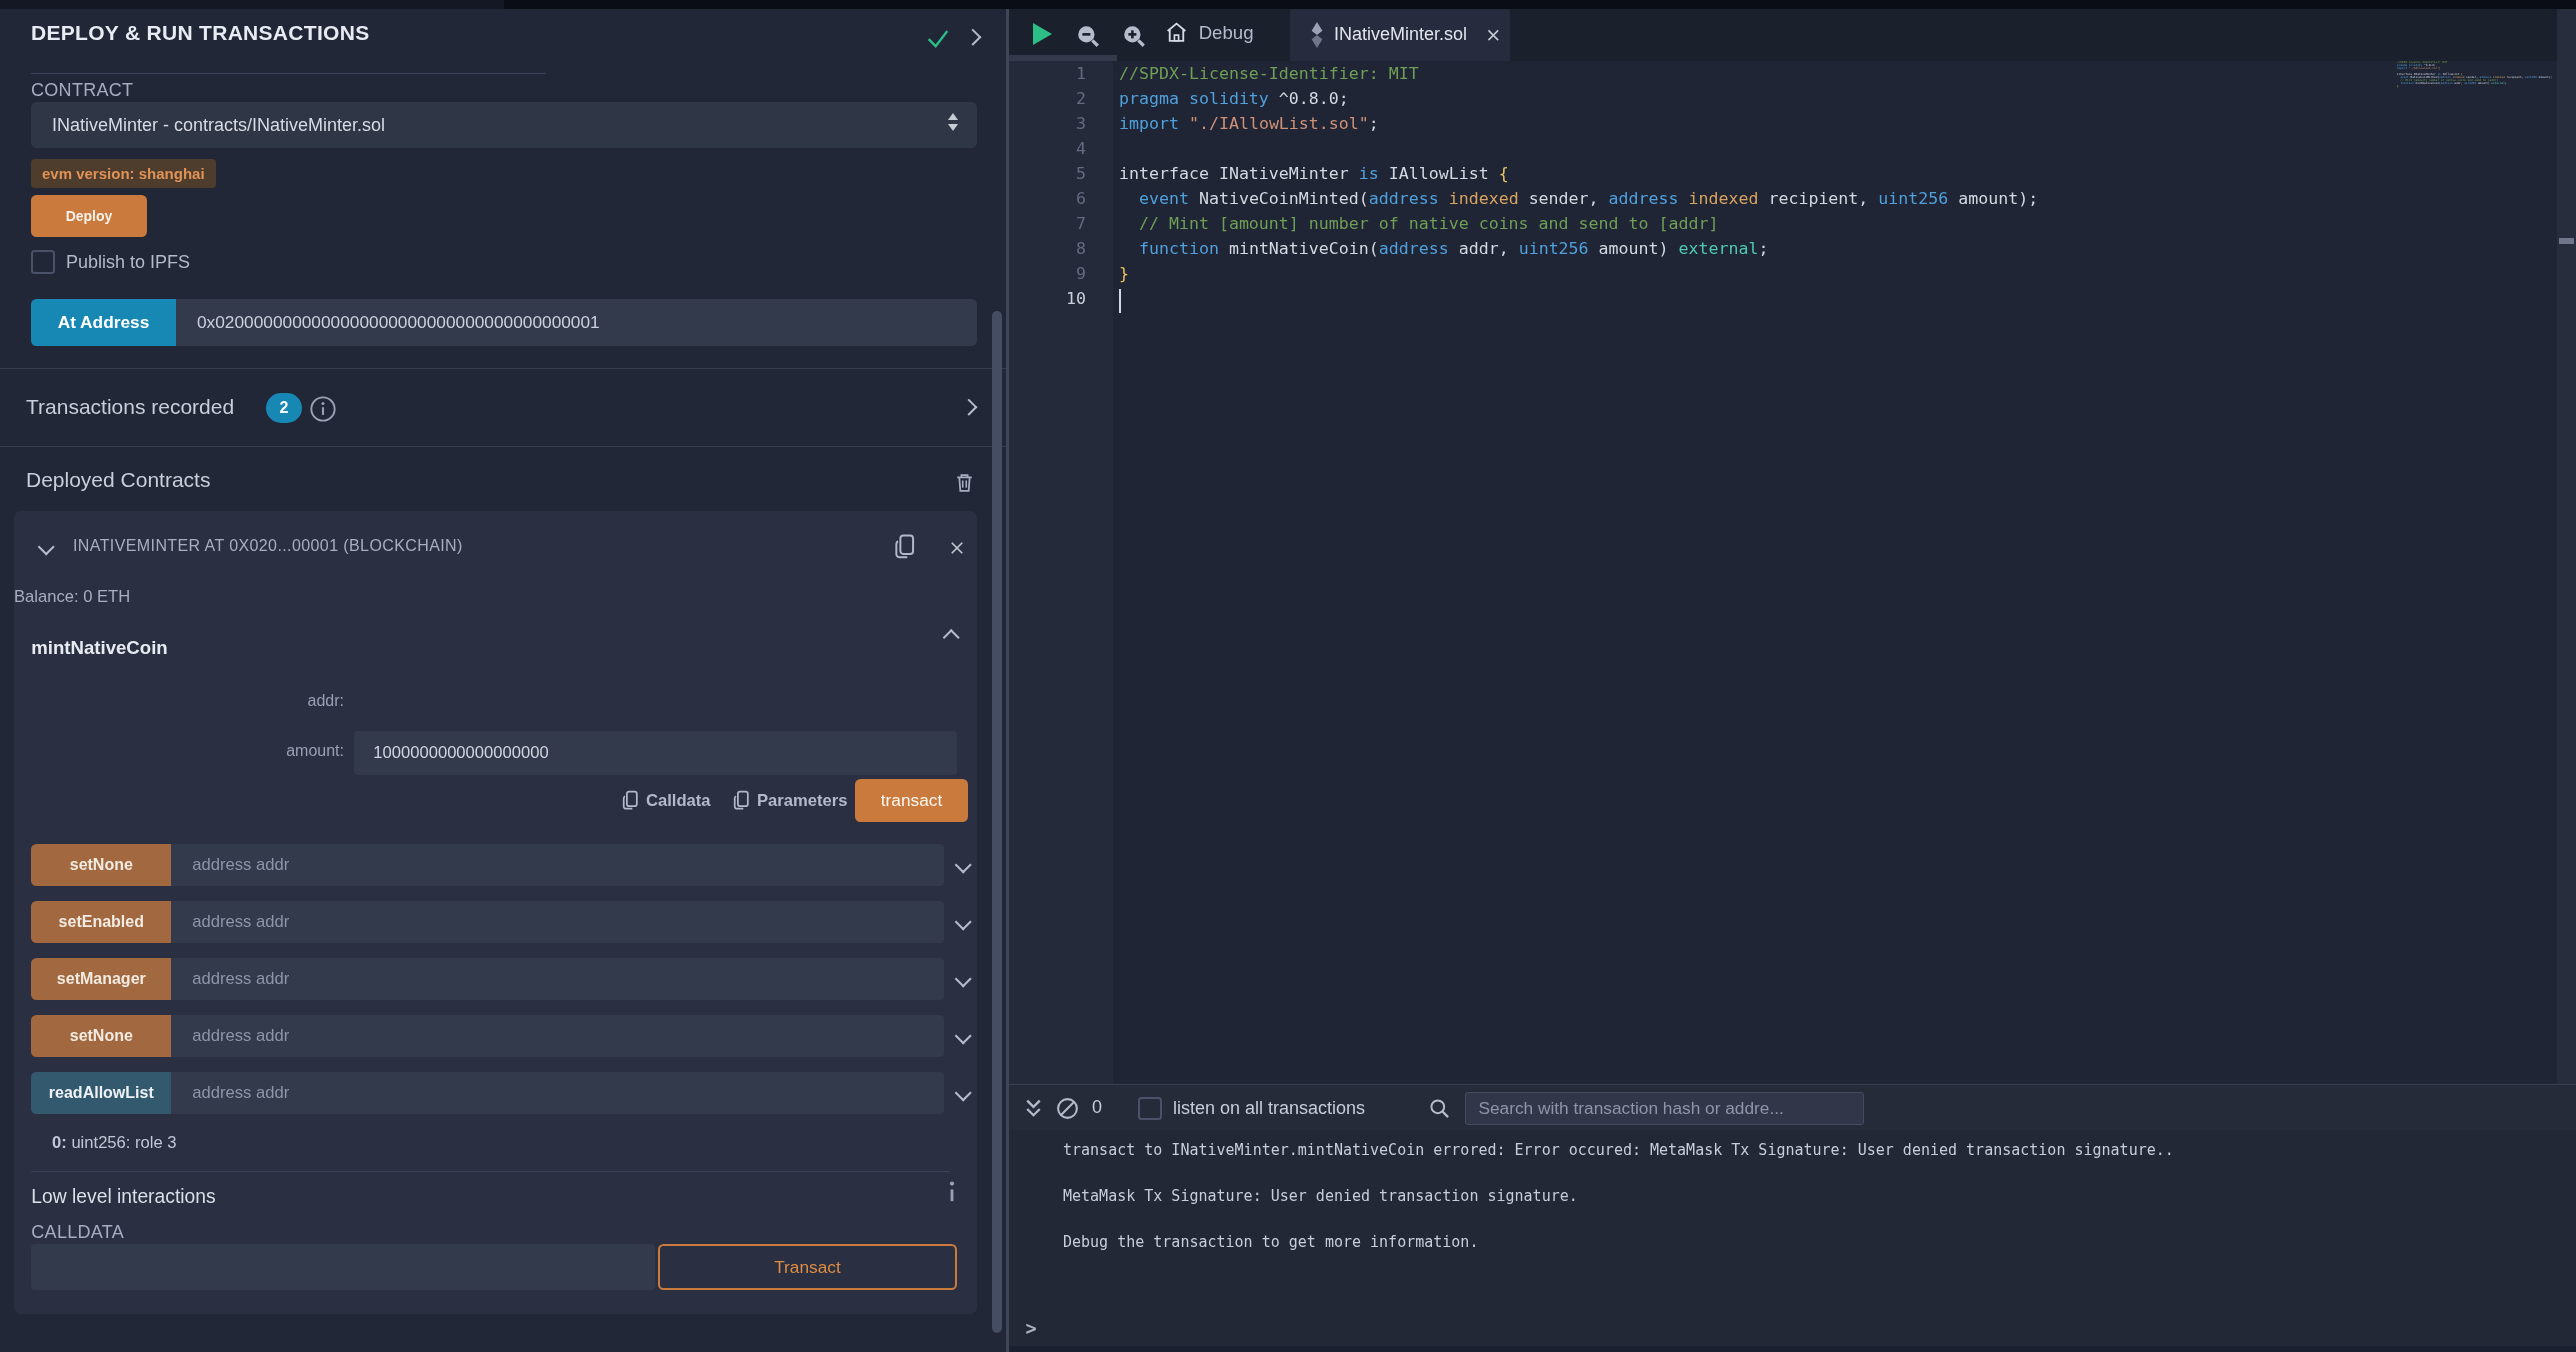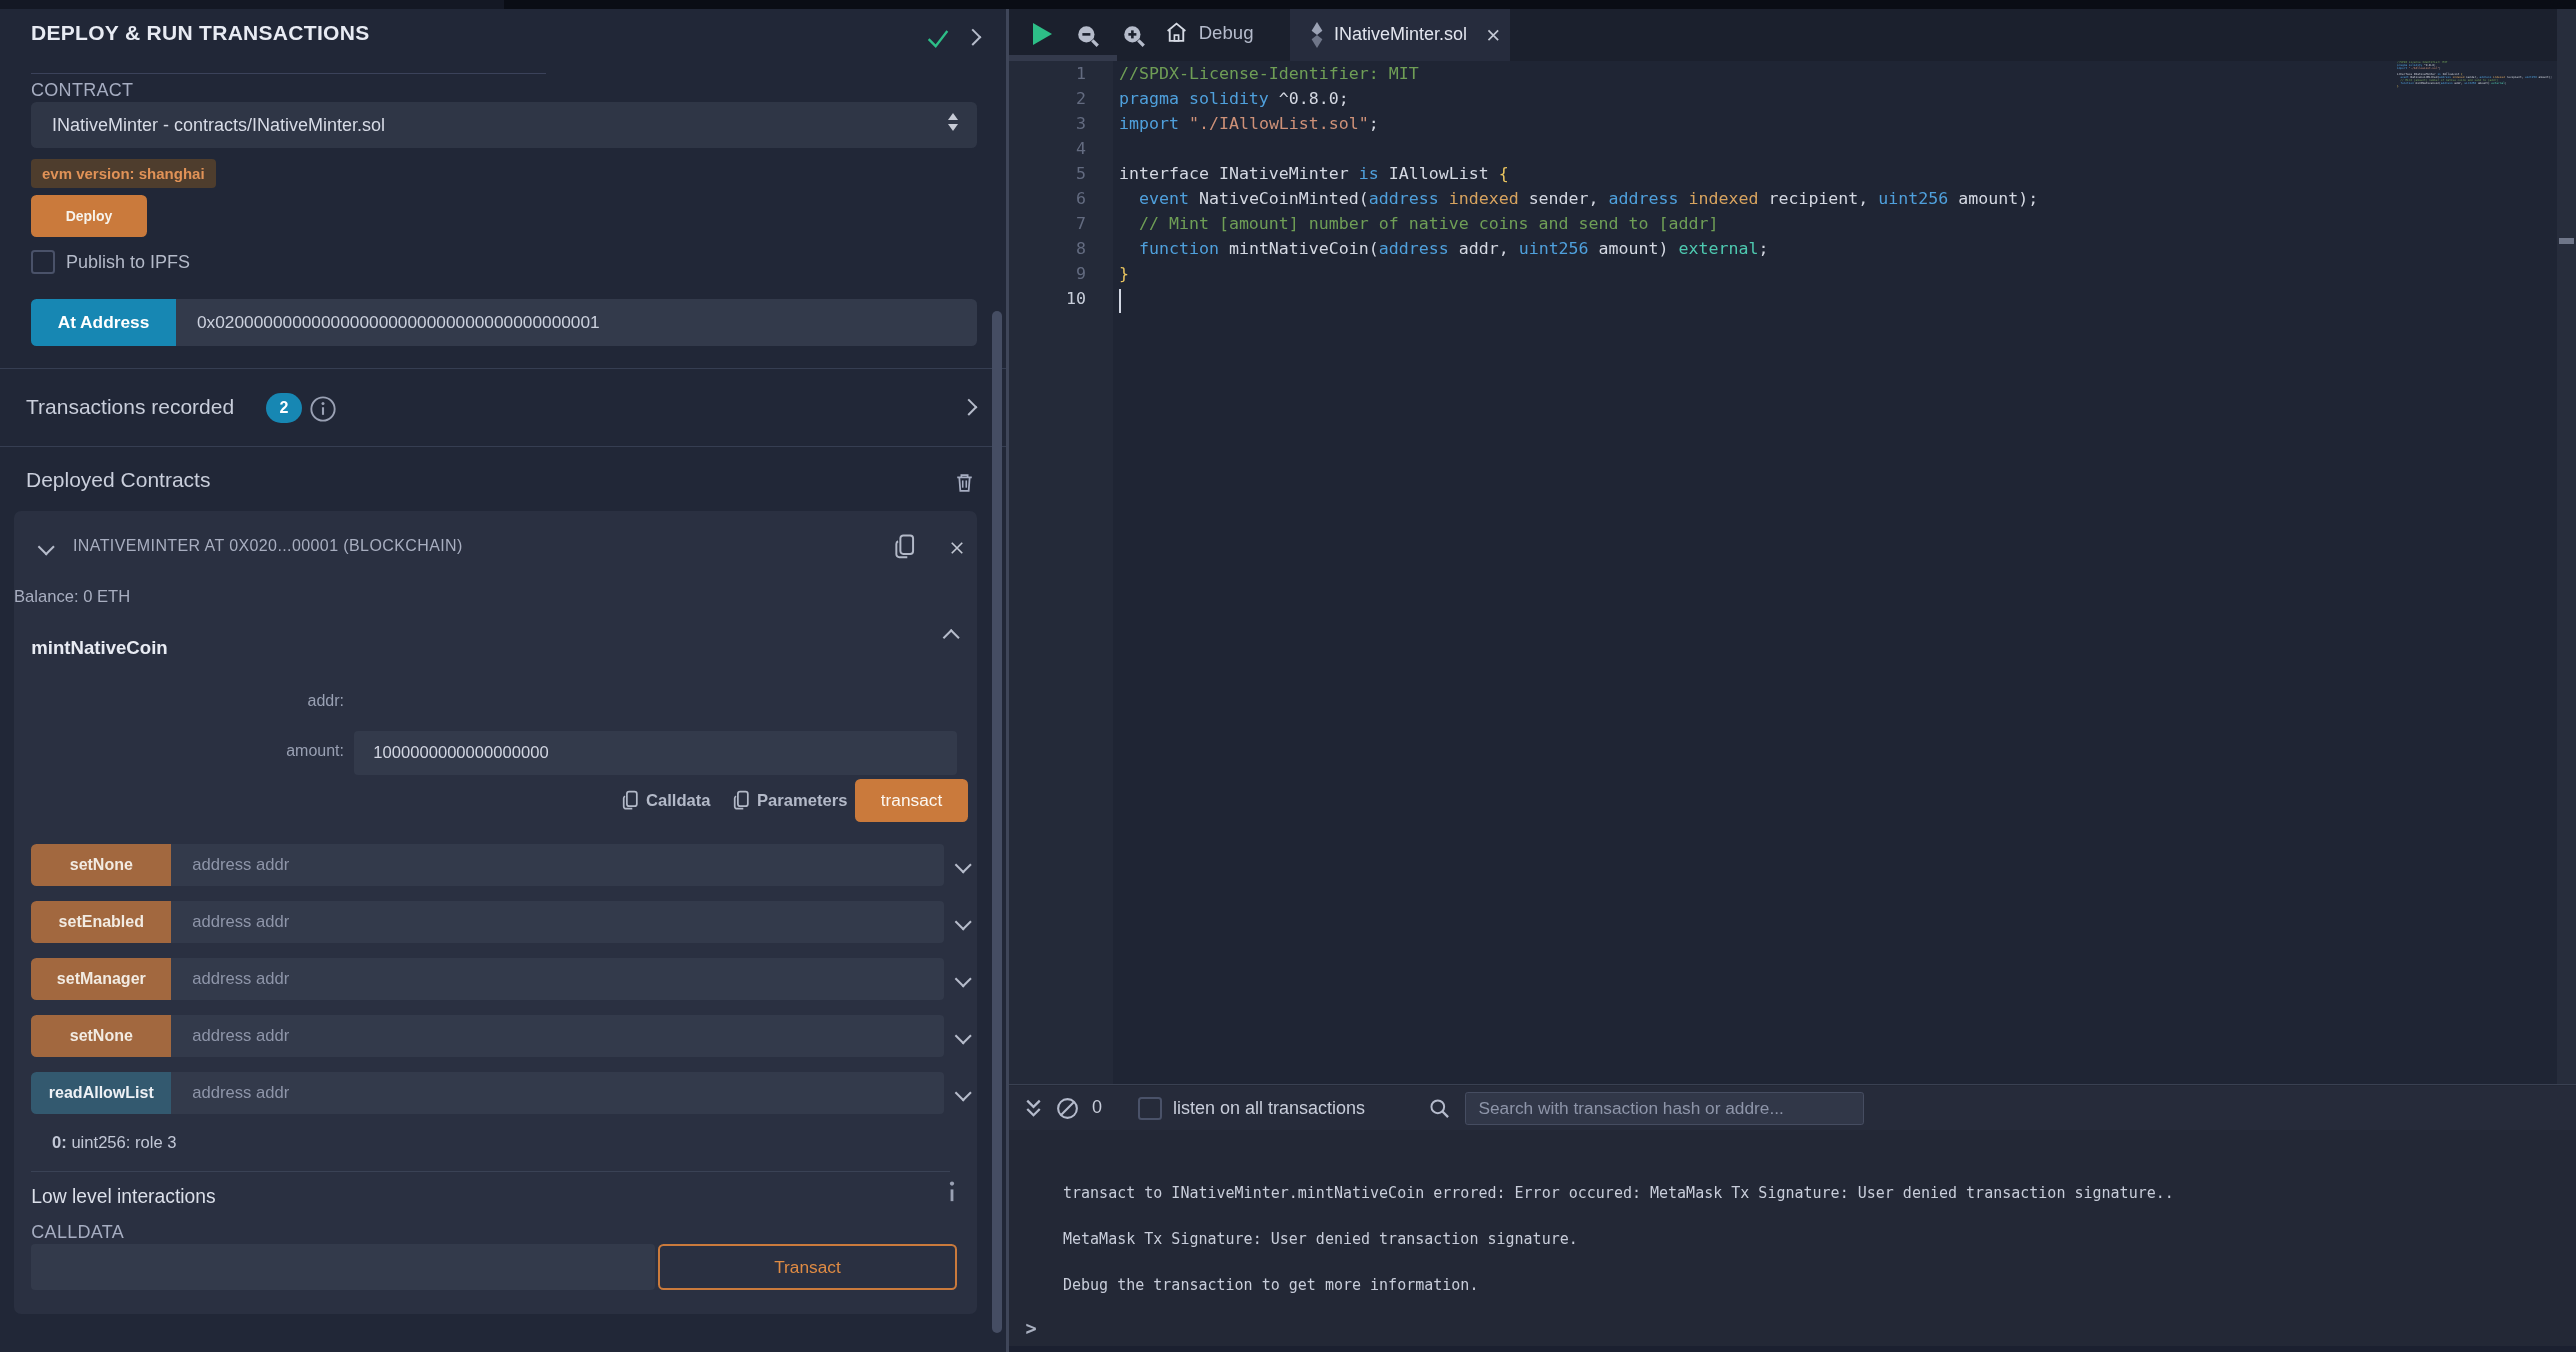--- a/index.html
+++ b/index.html
@@ -115,21 +115,21 @@
 
   
   #terminal { left:1009px; top:1084px; width:1567px; height:268px; background:#232836;
       border-top:1.4px solid #3a4152; }
   #term-bar { left:0; top:1.4px; width:1567px; height:44px; background:#262b3a; }
   #term-count { left:83px; top:11px; font-size:18px; color:#c8cdda; }
   #listen-label { left:164px; top:11.7px; font-size:18px; color:#c8cdda; }
   #term-search { left:456px; top:5.5px; width:399px; height:33px; background:#313748;
       border:1.4px solid #464d61; border-radius:2.8px; font-size:17.3px; color:#c8cdda; padding-left:12.4px;
       font-family:"Liberation Sans",sans-serif; }
-  #term-content { left:54px; top:55px; font-family:"DejaVu Sans Mono", monospace;margin-top:43px; }
+  #term-content { left:54px; top:55px; font-family:"DejaVu Sans Mono", monospace; }
   .term-line { font-size:15px; line-height:21px; color:#c8cdda; margin-bottom:25px; white-space:pre; }
   #term-prompt { left:16.6px; top:233px; font-size:18.6px; font-weight:700; color:#a9b0c0;
       font-family:"DejaVu Sans Mono", monospace; }
   #term-bottom { left:0; top:261px; width:1567px; height:7px; background:#1b2030; }
   .icon-btn { cursor:pointer; color:#b5bbcc; }
 </style>
 </head>
 <body>
 
 <div class="abs" id="top-strip">

